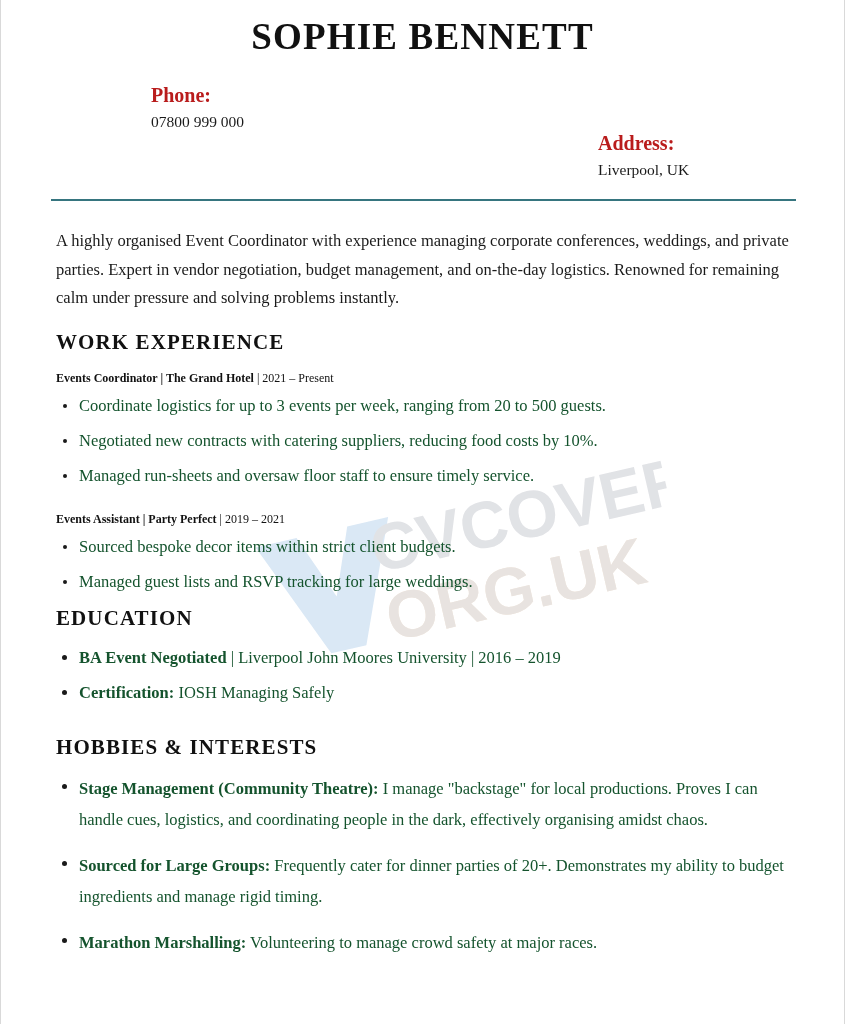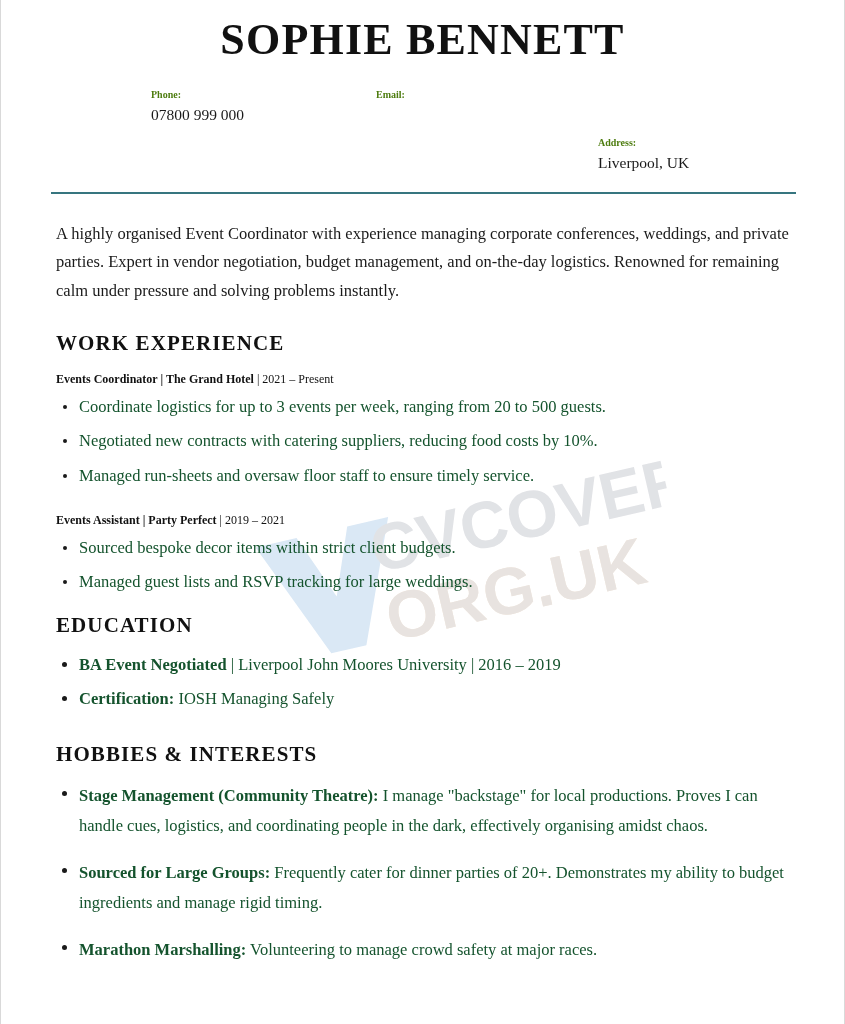--- a/index.html
+++ b/index.html
@@ -24,44 +24,44 @@
   #content {
     position: relative;
     z-index: 2;
     padding: 0 50px;
     box-sizing: border-box;
   }
 
   
   .name {
     text-align: center;
-    font-size: 44px;
+    font-size: 37px;
     font-weight: 700;
     letter-spacing: 1.2px;
     line-height: 1;
     margin: 18px 0 0 0;
     color: #111;
   }
   .contact-row {
     display: flex;
     margin-top: 26px;
     padding-left: 100px;
     box-sizing: border-box;
   }
   .contact-col {
     flex: 0 0 auto;
   }
   .contact-col.phone   { width: 225px; }
   .contact-col.email   { width: 222px; }
   .contact-col.address { width: auto; margin-top: 48px; }
   .contact-label {
     font-weight: 700;
-    font-size: 10px;
+    font-size: 20px;
     line-height: 1.45;
-    color: #4d7c0f;
+    color: #b91c1c;
   }
   .contact-value {
     font-size: 15.5px;
     line-height: 1.5;
     color: #1a1a1a;
   }
   .divider {
     height: 2px;
     background: #36757f;
     margin: 18px 0 0 0;
@@ -122,22 +122,22 @@
     height: 5px;
     left: 11px;
     top: 10px;
   }
   ul.bullets.loose li {
     margin-bottom: 16px;
     line-height: 1.85;
   }
   ul.bullets .lead { font-weight: 700; }
 
-  .section.work   { margin-top: 26px; }
-  .section.edu    { margin-top: 18px; }
+  .section.work   { margin-top: 18px; }
+  .section.edu    { margin-top: 12px; }
   .section.hobby  { margin-top: 30px; }
   .job-block      { margin-bottom: 6px; }
   .job-block.second { margin-top: 22px; }
 
   
   #watermark {
     position: absolute;
     left: 258px;
     top: 470px;
     width: 420px;
@@ -168,21 +168,20 @@
   <div id="content">
 
     <h1 class="name">SOPHIE BENNETT</h1>
 
     <div class="contact-row">
       <div class="contact-col phone">
         <div class="contact-label">Phone:</div>
         <div class="contact-value">07800 999 000</div>
       </div>
       <div class="contact-col email">
-        <div class="contact-label">Email:</div>
       </div>
       <div class="contact-col address">
         <div class="contact-label">Address:</div>
         <div class="contact-value">Liverpool, UK</div>
       </div>
     </div>
 
     <div class="divider"></div>
 
     <div class="section profile">

